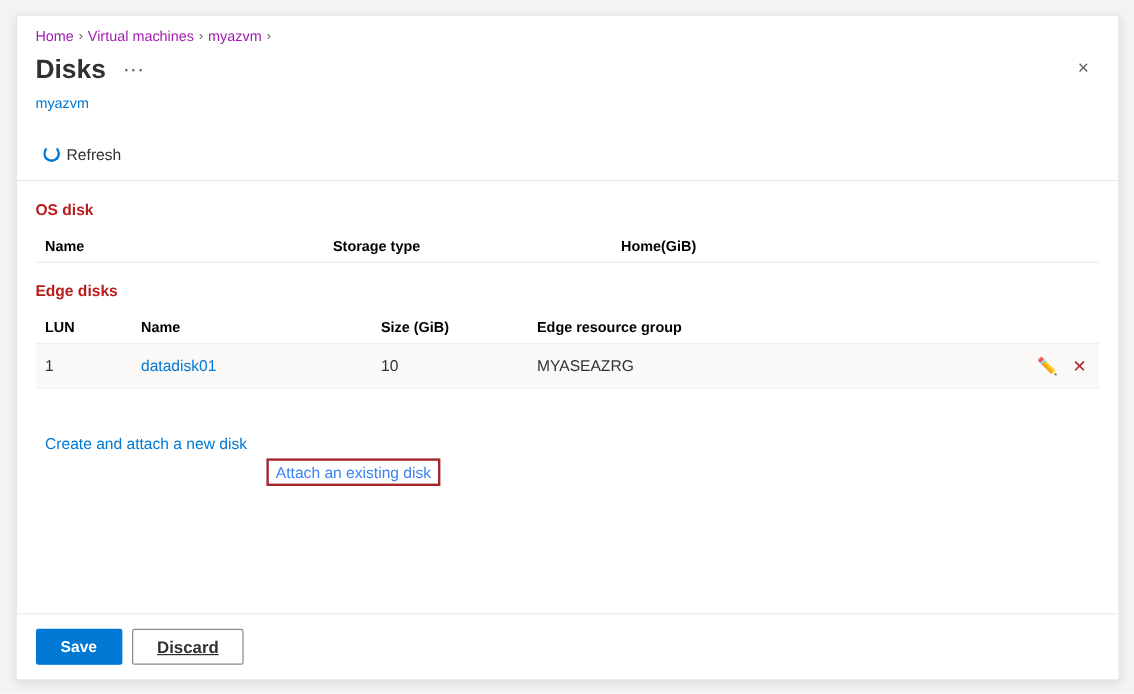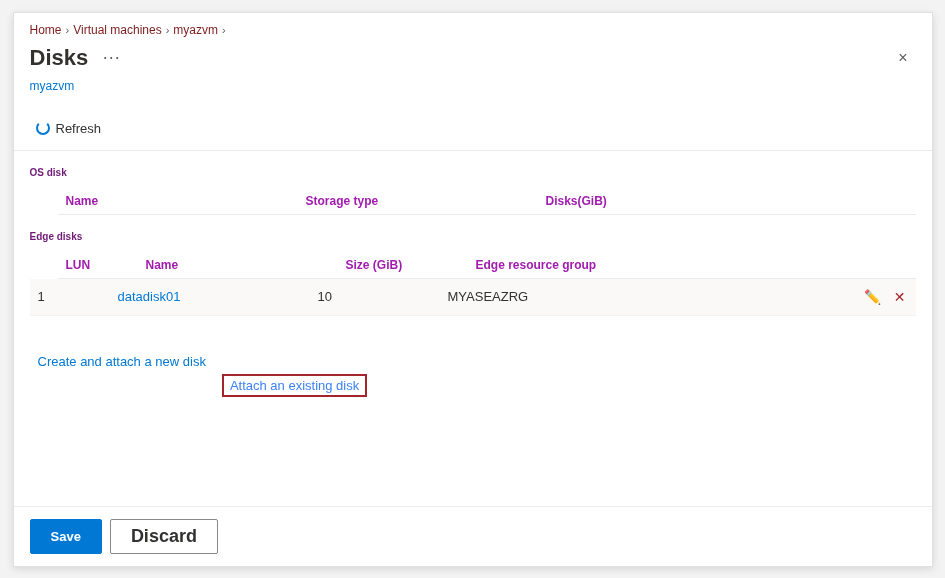--- a/index.html
+++ b/index.html
@@ -28,21 +28,21 @@
       color: #0078d4;
       display: flex;
       align-items: center;
       gap: 4px;
     }
     .breadcrumb span {
       color: #605e5c;
       font-size: 11px;
     }
     .breadcrumb a {
-      color: #7f1d1d;
+      color: #a21caf;
       text-decoration: none;
       cursor: pointer;
     }
     .header {
       padding: 4px 16px 8px 16px;
       display: flex;
       align-items: center;
       justify-content: space-between;
     }
     .header-left {
@@ -101,36 +101,35 @@
       border: 2px solid #0078d4;
       border-radius: 50%;
       border-top-color: transparent;
       display: inline-block;
     }
     .content {
       padding: 16px 16px 0 16px;
       flex: 1;
     }
     .section-title {
-      font-size: 10px;
+      font-size: 13px;
       font-weight: 700;
-      color: #701a75;
+      color: #b91c1c;
       margin-bottom: 10px;
     }
     .table-wrapper {
       margin-bottom: 16px;
     }
     .table-header {
       display: grid;
       padding: 6px 8px;
       font-size: 12px;
       font-weight: 600;
-      color: #a21caf;
+      color: #000000;
       border-bottom: 1px solid #edebe9;
-      margin-left: 28px;
     }
     .os-disk-header {
       grid-template-columns: 240px 240px 1fr;
     }
     .table-row-os {
       display: grid;
       padding: 8px 8px;
       font-size: 13px;
       color: #323130;
       border-bottom: 1px solid #f3f2f1;
@@ -207,24 +206,25 @@
       font-size: 13px;
       cursor: pointer;
       border-radius: 2px;
       font-weight: 600;
     }
     .btn-secondary {
       background: #fff;
       color: #323130;
       border: 1px solid #8a8886;
       padding: 6px 20px;
-      font-size: 18px;
+      font-size: 14px;
       cursor: pointer;
       border-radius: 2px;
       font-weight: 600;
+      text-decoration: underline;
     }
   </style>
 </head>
 <body>
 
 <div class="panel">
 
   <div class="breadcrumb">
     <a>Home</a>
     <span>›</span>
@@ -251,21 +251,21 @@
     </button>
   </div>
 
   <div class="content">
 
     <div class="table-wrapper">
       <div class="section-title">OS disk</div>
       <div class="table-header os-disk-header">
         <span>Name</span>
         <span>Storage type</span>
-        <span>Disks(GiB)</span>
+        <span>Home(GiB)</span>
       </div>
     </div>
 
     <div class="table-wrapper">
       <div class="section-title">Edge disks</div>
       <div class="table-header data-disk-header">
         <span>LUN</span>
         <span>Name</span>
         <span>Size (GiB)</span>
         <span>Edge resource group</span>

